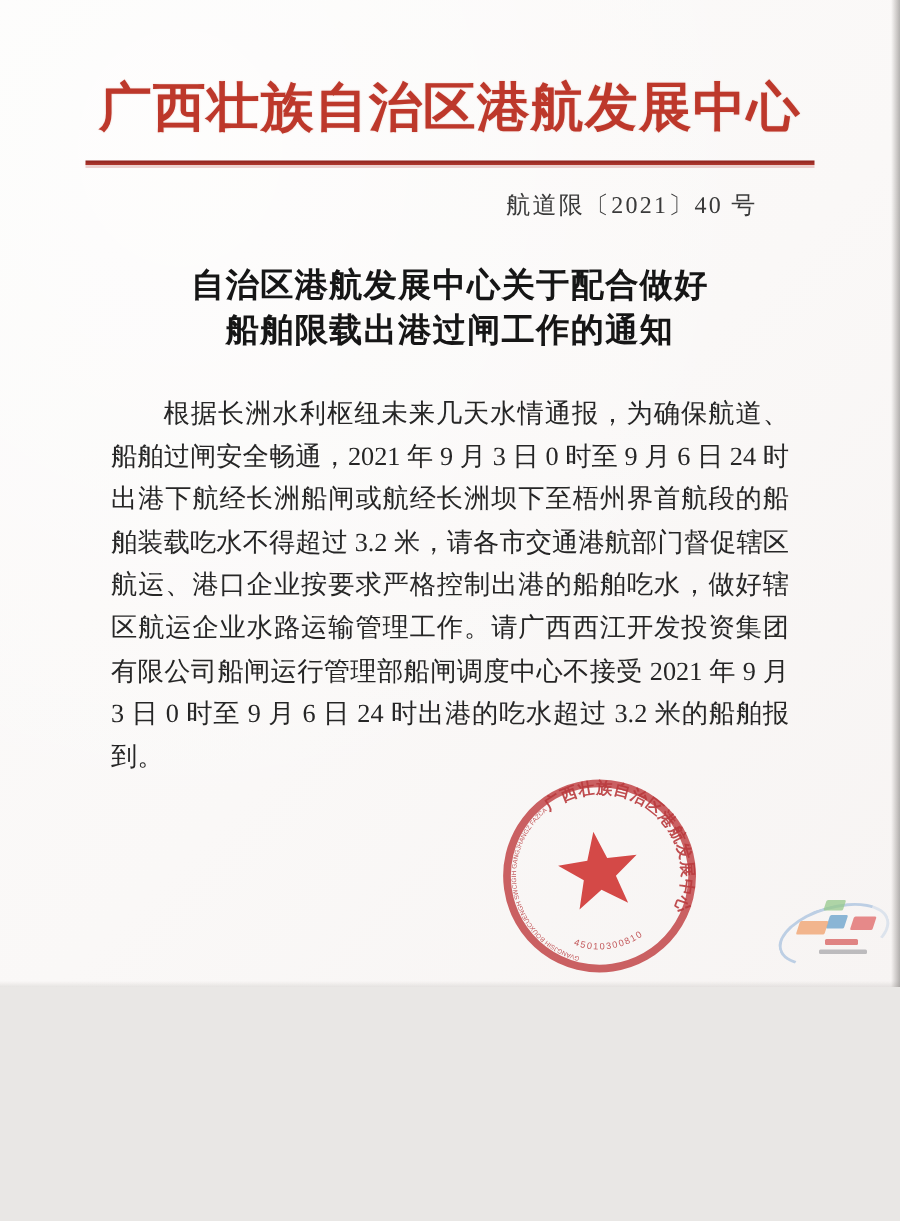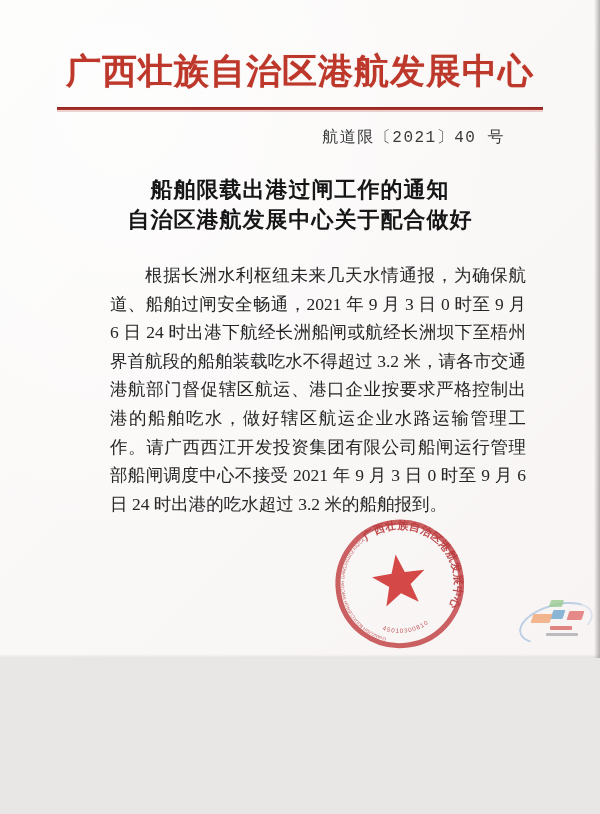--- a/index.html
+++ b/index.html
@@ -32,36 +32,35 @@
   .rule-top{
     position:absolute;left:57px;top:107px;width:486px;height:3px;
     background:linear-gradient(to bottom,#8e221d,#b03a30);
     box-shadow:0 2px 0 rgba(205,130,125,.35);
   }
   .doc-number{
     position:absolute;top:127px;left:0;right:95px;
     text-align:right;
     font-size:16px;letter-spacing:1.5px;color:#3a3a3a;
     white-space:nowrap;
-    font-family:Liberation Mono, monospace;
   }
   .doc-title{
     position:absolute;top:175px;left:0;width:100%;
     text-align:center;
     font-family:"Liberation Sans","DejaVu Sans",sans-serif;
     font-weight:bold;font-size:22px;line-height:30px;letter-spacing:1px;
     color:#161616;
   }
   .body-text{
     position:absolute;left:74px;top:261px;width:452px;
     font-size:17.5px;line-height:28.6px;
     text-align:justify;text-justify:inter-ideograph;
     color:#262626;
   }
-  .body-text .para{text-indent:2em;margin-left:36px;}
+  .body-text .para{text-indent:2em;}
   .seal{
     position:absolute;left:328px;top:514px;width:144px;height:144px;
     transform:rotate(-8deg);
     opacity:.92;
   }
   .doc-date{
     position:absolute;left:329px;top:606px;
     font-size:17px;letter-spacing:1px;color:#2c2c2c;
     white-space:nowrap;
   }
@@ -92,22 +91,22 @@
 
 <div class="photo">
 
   <div class="org-name">广西壮族自治区港航发展中心</div>
 
   <div class="rule-top"></div>
 
   <div class="doc-number">航道限〔2021〕40 号</div>
 
   <div class="doc-title">
+    <div>自治区港航发展中心关于配合做好</div>
     <div>船舶限载出港过闸工作的通知</div>
-    <div>自治区港航发展中心关于配合做好</div>
   </div>
 
   <div class="body-text">
     <div class="para">根据长洲水利枢纽未来几天水情通报，为确保航道、船舶过闸安全畅通，2021 年 9 月 3 日 0 时至 9 月 6 日 24 时出港下航经长洲船闸或航经长洲坝下至梧州界首航段的船舶装载吃水不得超过 3.2 米，请各市交通港航部门督促辖区航运、港口企业按要求严格控制出港的船舶吃水，做好辖区航运企业水路运输管理工作。请广西西江开发投资集团有限公司船闸运行管理部船闸调度中心不接受 2021 年 9 月 3 日 0 时至 9 月 6 日 24 时出港的吃水超过 3.2 米的船舶报到。</div>
   </div>
 
   <svg class="seal" viewBox="0 0 140 140">
     <circle cx="70" cy="68" r="60" fill="none" stroke="rgba(185,42,45,0.8)" stroke-width="5"></circle>
     <defs>
       <path id="arcLatin" d="M 50,118 A 54,54 0 0 1 43,21" fill="none"></path>

